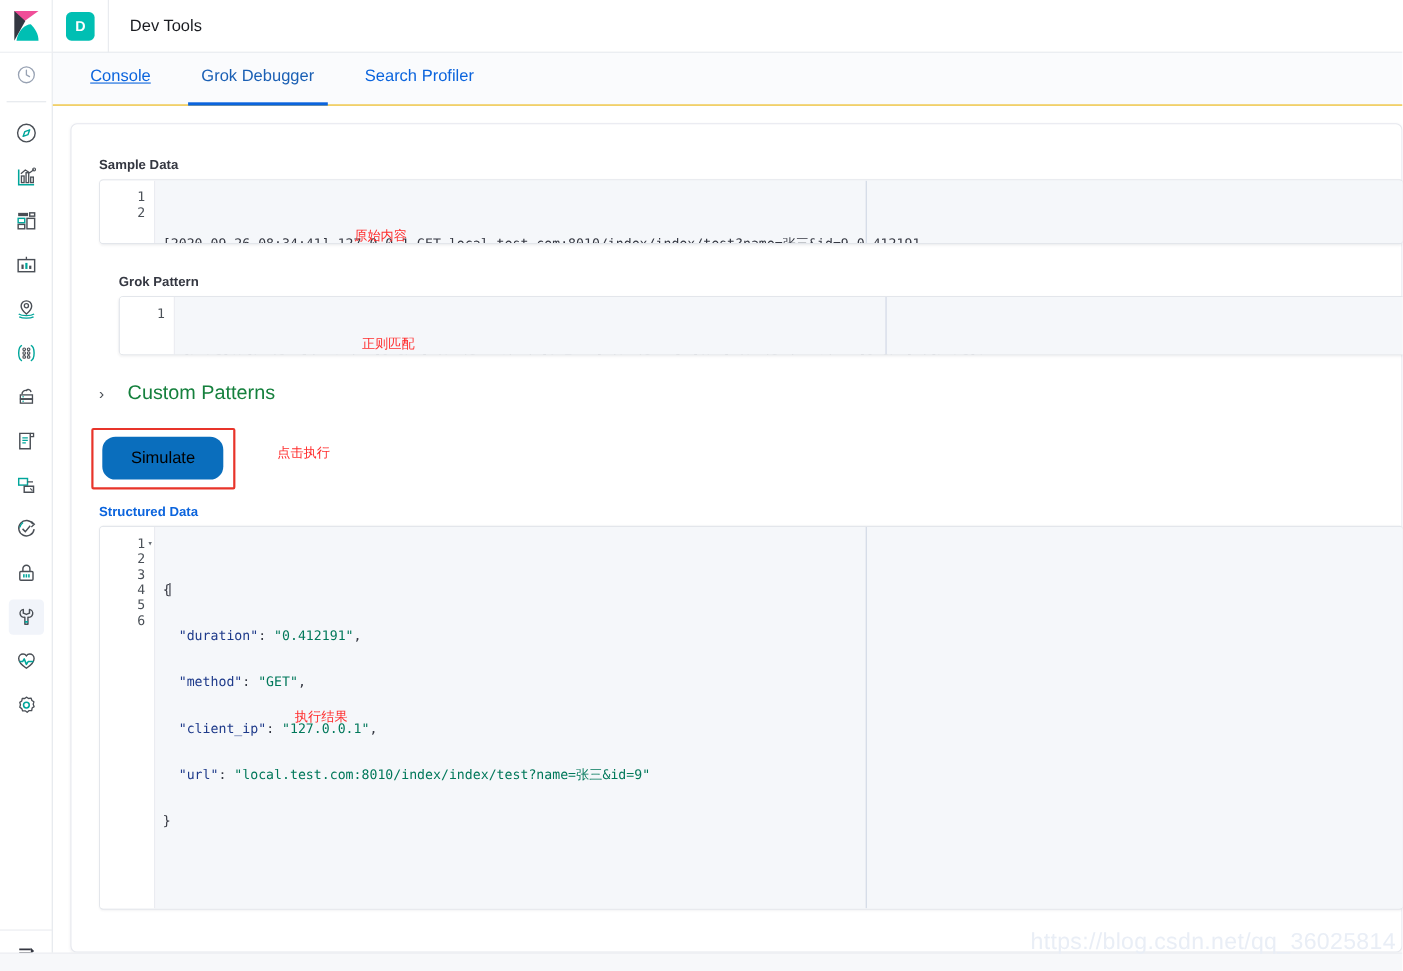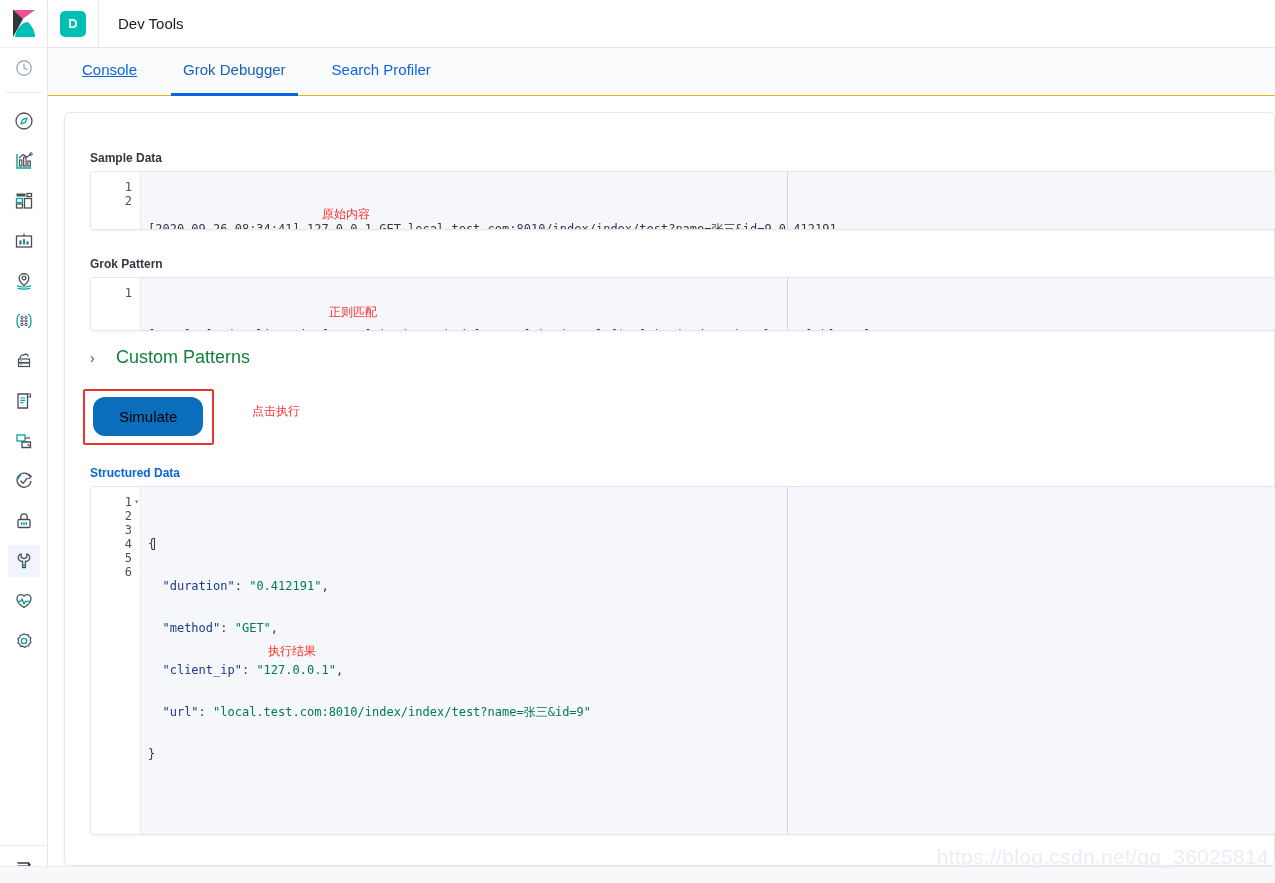--- a/index.html
+++ b/index.html
@@ -69,21 +69,21 @@
 
   
   .page {
     position:absolute; left:64px; top:112px; width:1211px; height:754px;
     background:#fff; border:1px solid #e6e8ee; border-radius:6px;
     box-shadow: 0 1px 3px rgba(30,40,60,.06);
   }
 
   .section-label {
     font-size:12px; font-weight:700; color:#343741;
-    margin: 12px 0 6px 0;
+    margin: 4px 0 6px 0;
   }
   .section-label.link { color:#0b64dd; }
 
   
   .editor {
     position:relative; background:#fff;
     border:1px solid #e3e6eb; border-radius:4px;
     box-shadow: 0 1px 2px rgba(30,40,60,.05);
     overflow:hidden;
   }
@@ -345,21 +345,21 @@
           </div>
           <div class="code">
             <div class="ruler" style="left:646px;"></div>
             <div class="line">[2020-09-26 08:34:41] 127.0.0.1 GET local.test.com:8010/index/index/test?name=张三&amp;id=9 0.412191</div>
             
           </div>
         </div>
       </div>
     </div>
 
-    <div style="position:absolute; left:25px; top:132px; width:1055px;">
+    <div style="position:absolute; left:43px; top:132px; width:1055px;">
       <div class="section-label">Grok Pattern</div>
       <div class="editor" style="height:54px; width:1186px;">
         <div class="editor-inner">
           <div class="gutter">
             <div class="ln">1</div>
           </div>
           <div class="code">
             <div class="ruler" style="left:646px;"></div>
             <div class="line">[\s\S]*\]\s(?&lt;client_ip&gt;[0-9\.]+)\s(?&lt;method&gt;[A-Za-z]+)\s(?&lt;url&gt;[^\s]+)\s(?&lt;duration&gt;[0-9\.]+)[\s\S]*</div>
           </div>

